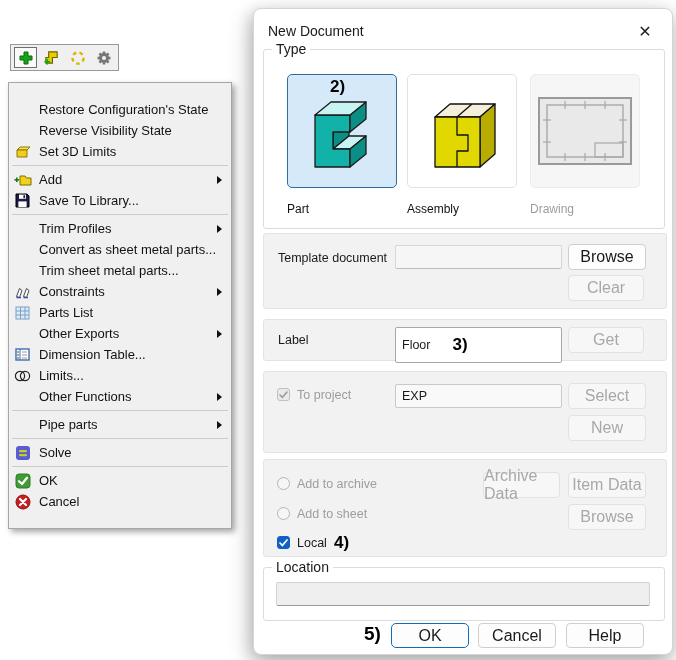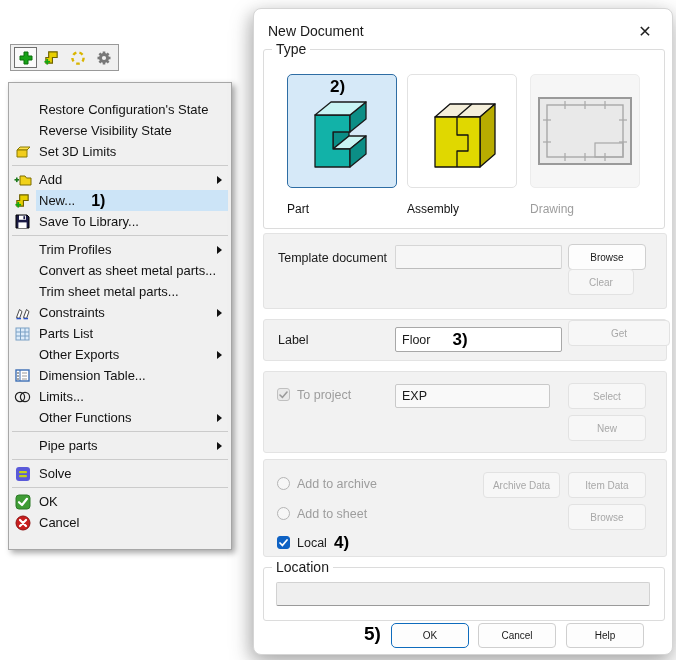--- a/index.html
+++ b/index.html
@@ -32,21 +32,21 @@
           width:22px;height:22px;display:flex;align-items:center;justify-content:center;cursor:default}
   .gbox{position:absolute;border:1px solid #dcdcdc;border-radius:3px}
   .legend{position:absolute;top:-8px;left:8px;background:#fff;padding:0 4px;
           font-size:14px;color:#1a1a1a;line-height:15px}
   .card{position:absolute;left:9px;width:402px;background:#f2f2f2;
         border:1px solid #e3e3e3;border-radius:3px}
   .flabel{position:absolute;font-size:12.5px;color:#1a1a1a;white-space:nowrap}
   .flabel.dis{color:#9d9d9d}
   .field{position:absolute;display:flex;align-items:center;padding:0 6px;font-size:12.5px;
          color:#1a1a1a;border-radius:2px;box-sizing:border-box}
-  .btn{position:absolute;display:flex;align-items:center;justify-content:center;font-size:10px;
+  .btn{position:absolute;display:flex;align-items:center;justify-content:center;font-size:16px;
        background:#fdfdfd;border:1px solid #cfcfcf;border-radius:4px;color:#1a1a1a;box-sizing:border-box}
   .btn.dis{background:#f7f7f7;border-color:#e2e2e2;color:#a8a8a8}
   .ann{font-weight:700;color:#000}
   
   .tile{position:absolute;width:110px;height:114px;border-radius:5px;
         display:flex;align-items:center;justify-content:center;box-sizing:border-box}
   .tile.selected{background:#d6e9f8;border:1.5px solid #2e6da4}
   .tile.normal{background:#fff;border:1px solid #e2e2e2}
   .tile.disabled{background:#f6f6f6;border:1px solid #ececec}
   .tlabel{position:absolute;width:110px;text-align:left;font-size:12px;color:#121212}
@@ -126,33 +126,20 @@
           <rect x="0.5" y="7" width="4.6" height="1.6" fill="#1b7a1b"></rect>
           <rect x="2" y="5.5" width="1.6" height="4.6" fill="#1b7a1b"></rect>
           <path d="M6 4h5l1.5 2H17v7H6z" fill="#f1d21b" stroke="#7c6c00"></path>
         </svg>
     </span>
     <span class="mbody">
         <span class="mlabel">Add</span>
         <span class="marrow"></span>
       </span>
   </div>
-  <div class="mrow sel">
-    <span class="mico">
-      <svg width="17" height="17" viewBox="0 0 18 18">
-          <path d="M6 3h9v6h-5v6H3v-6h3z" fill="#e8cf00" stroke="#6e6200" stroke-width="1.2"></path>
-          <rect x="1.5" y="12.6" width="6" height="1.8" fill="#12a812"></rect>
-          <rect x="3.6" y="10.5" width="1.8" height="6" fill="#12a812"></rect>
-        </svg>
-    </span>
-    <span class="mbody">
-        <span class="mlabel">New...</span>
-        <span class="mann">1)</span>
-      </span>
-  </div>
   <div class="mrow">
     <span class="mico">
       <svg width="15" height="15" viewBox="0 0 15 15">
           <path d="M1 1h11l2 2v11H1z" fill="#1c1c46" stroke="#000"></path>
           <rect x="4" y="1.6" width="7" height="4.2" fill="#fff"></rect>
           <rect x="8.4" y="2.2" width="1.7" height="3" fill="#1c1c46"></rect>
           <rect x="3.4" y="8.4" width="8.2" height="5.6" fill="#fff"></rect>
         </svg>
     </span>
     <span class="mbody">
@@ -351,40 +338,40 @@
     </div>
     <span class="tlabel" style="left:23px;top:152px">Part</span>
     <span class="tlabel" style="left:143px;top:152px">Assembly</span>
     <span class="tlabel dis" style="left:266px;top:152px">Drawing</span>
   </div>
 
   <div class="card" style="top:224px;height:74px">
     <span class="flabel" style="left:14px;top:17px">Template document</span>
     <div class="field" style="left:131px;top:11px;width:167px;height:24px;background:#f6f6f6;border:1px solid #d6d6d6;border-bottom-color:#bdbdbd"></div>
     <div class="btn" style="left:304px;top:10px;width:78px;height:26px">Browse</div>
-    <div class="btn dis" style="left:304px;top:35px;width:66px;height:26px">Clear</div>
+    <div class="btn dis" style="left:304px;top:41px;width:76px;height:26px">Clear</div>
   </div>
 
   <div class="card" style="top:310px;height:40px">
     <span class="flabel" style="left:14px;top:13px">Label</span>
-    <div class="field" style="left:131px;top:7px;width:167px;height:25px;background:#fff;border:1px solid #a8a8a8">
+    <div class="field" style="left:131px;top:7px;width:167px;height:36px;background:#fff;border:1px solid #a8a8a8">
       <span>Floor</span>
       <span class="ann" style="font-size:17px;margin-left:22px">3)</span>
     </div>
-    <div class="btn dis" style="left:304px;top:0;width:102px;height:26px">Get</div>
+    <div class="btn dis" style="left:304px;top:7px;width:76px;height:26px">Get</div>
   </div>
 
   <div class="card" style="top:362px;height:80px">
     <span class="cb discheck" style="left:13px;top:16px">
       <svg width="9" height="8" viewBox="0 0 9 8">
           <path d="M1 4 L3.4 6.4 L8 1" fill="none" stroke="#9a9a9a" stroke-width="1.6" stroke-linecap="round"></path>
         </svg>
     </span>
     <span class="flabel dis" style="left:33px;top:16px">To project</span>
-    <div class="field" style="left:131px;top:12px;width:155px;height:24px;background:#f9f9f9;border:1px solid #c9c9c9">EXP</div>
+    <div class="field" style="left:131px;top:12px;width:167px;height:24px;background:#f9f9f9;border:1px solid #c9c9c9">EXP</div>
     <div class="btn dis" style="left:304px;top:11px;width:78px;height:26px">Select</div>
     <div class="btn dis" style="left:304px;top:43px;width:78px;height:26px">New</div>
   </div>
 
   <div class="card" style="top:450px;height:96px">
     <span class="rb" style="left:13px;top:17px"></span>
     <span class="flabel dis" style="left:33px;top:17px">Add to archive</span>
     <div class="btn dis" style="left:219px;top:12px;width:77px;height:26px">Archive Data</div>
     <div class="btn dis" style="left:304px;top:12px;width:78px;height:26px">Item Data</div>
 

